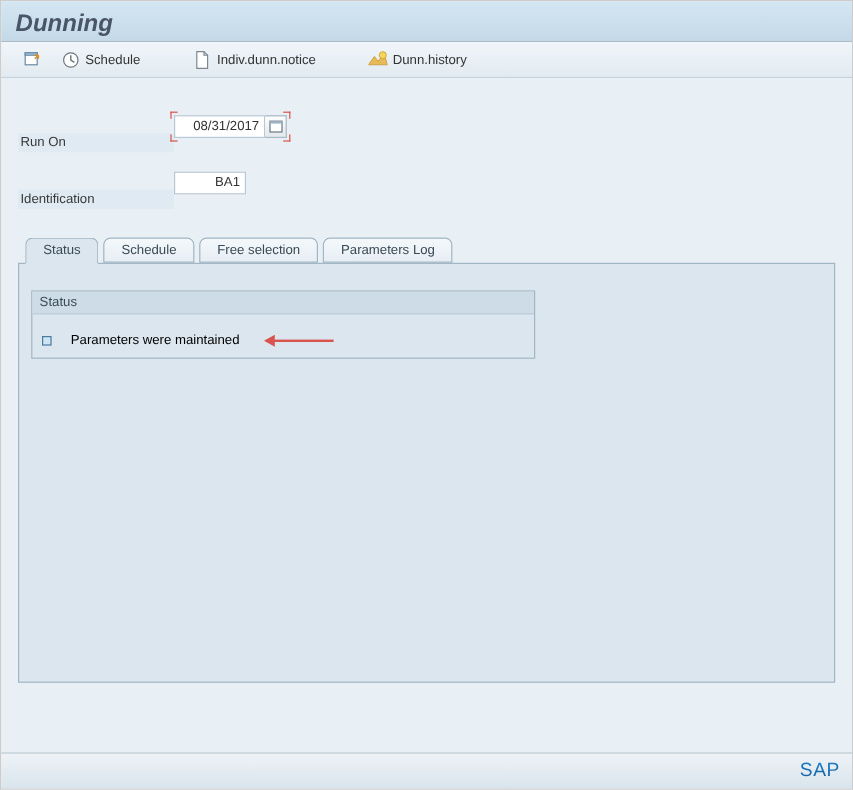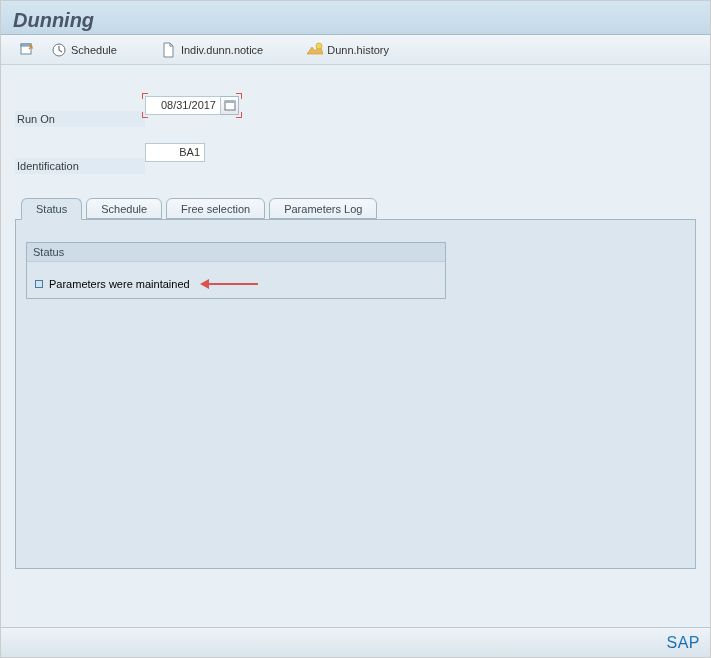--- a/index.html
+++ b/index.html
@@ -138,21 +138,21 @@
     .status-group-header {
       background: #cddce6;
       border-bottom: 1px solid #bdcdd9;
       padding: 3px 6px;
       color: #3a4a56;
     }
     .status-body {
       padding: 16px 8px 8px;
       display: flex;
       align-items: center;
-      gap: 6px;
+      gap: 16px;
     }
     .status-bullet {
       width: 8px; height: 8px;
       border: 1px solid #4a7aa0;
       background: #cfe4f2;
     }
     .arrow-annot {
       position: relative;
       margin-left: 6px;
       width: 56px;

